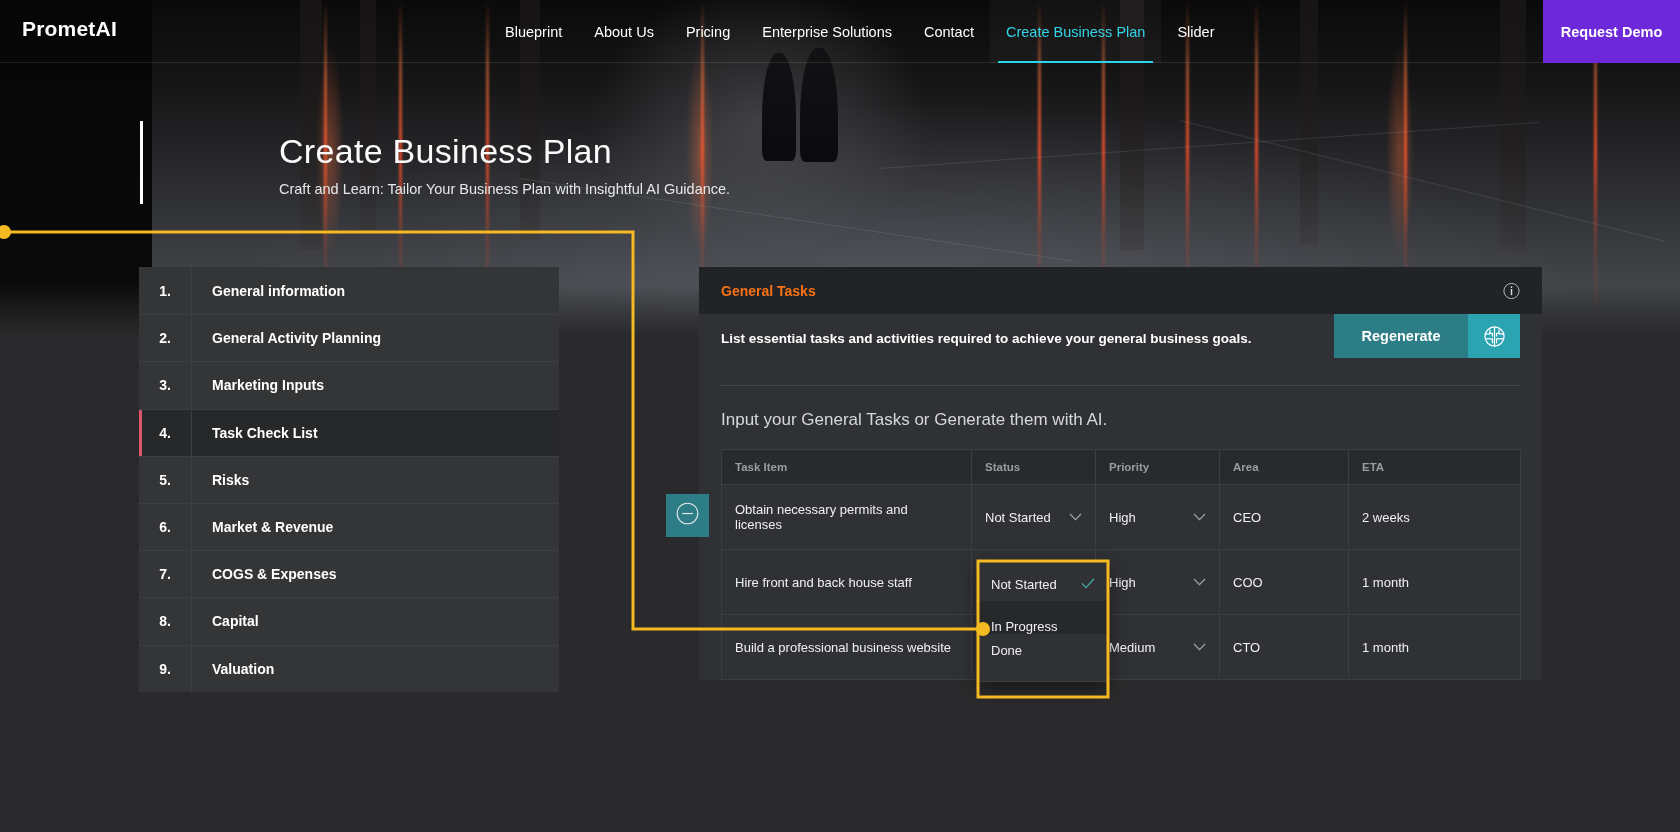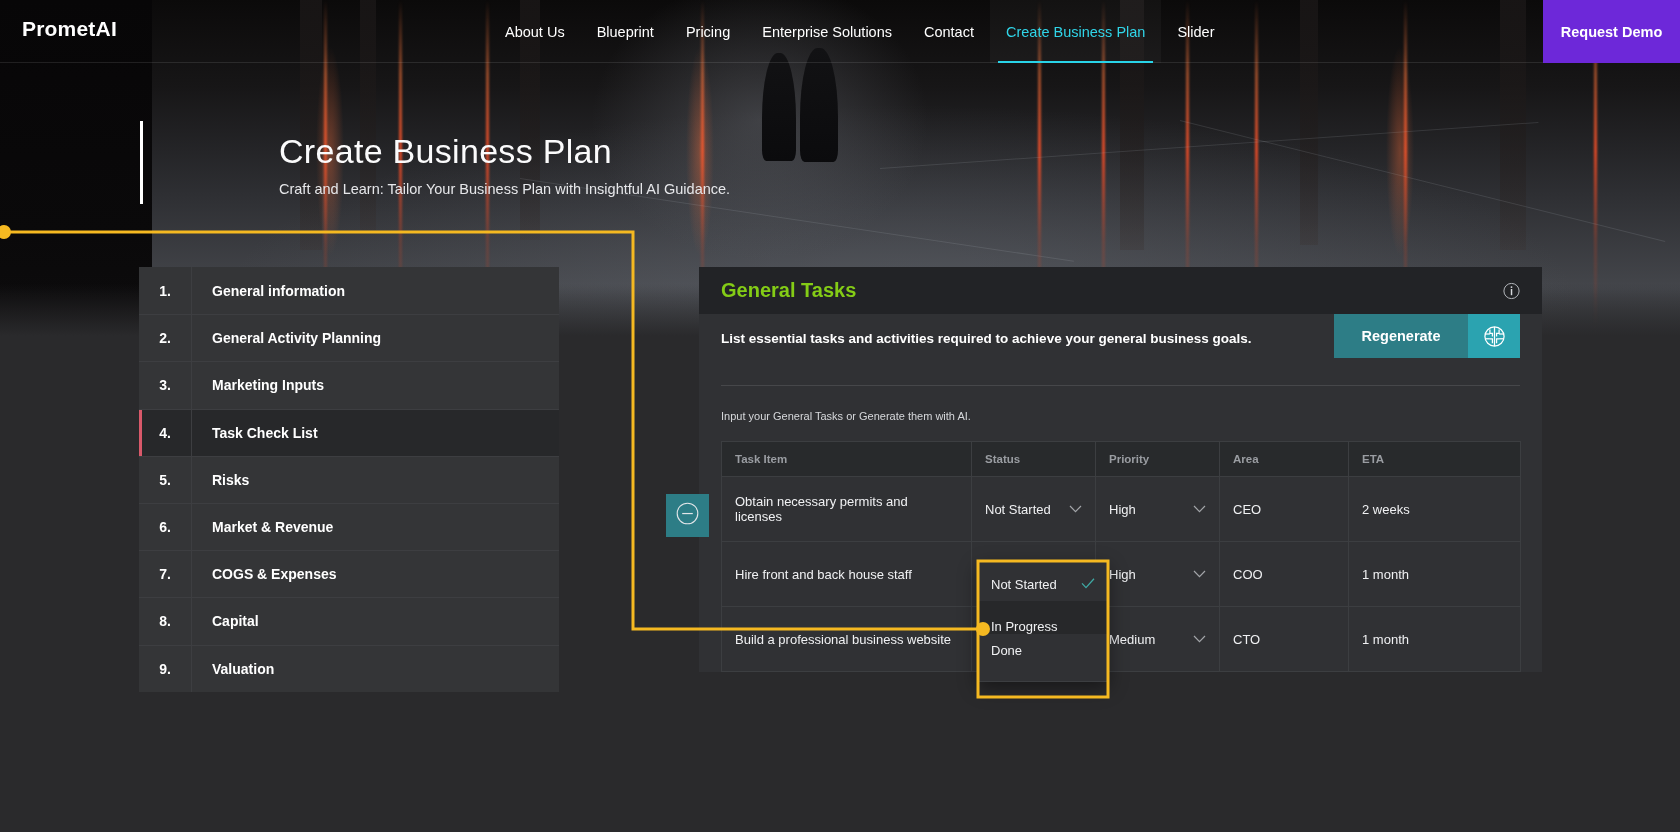--- a/index.html
+++ b/index.html
@@ -131,21 +131,21 @@
 
   
   .panel {
     position: absolute; left: 699px; top: 267px; width: 843px; z-index: 20;
     background: #303134;
   }
   .panel-head {
     position: relative; height: 47px; background: #222326;
     display: flex; align-items: center; padding: 0 22px;
   }
-  .panel-title { font-size: 20px; font-weight: 700; color: #84cc16; }
+  .panel-title { font-size: 14px; font-weight: 700; color: #f97316; }
   .info-icon {
     position: absolute; right: 22px; top: 50%; transform: translateY(-50%);
     width: 17px; height: 17px; cursor: pointer;
   }
   .panel-body { padding: 0 22px; background: #303134; }
   .lead-row {
     display: flex; align-items: flex-start; justify-content: space-between;
   }
   .lead-text {
     font-size: 13.5px; font-weight: 700; color: #ffffff; padding-top: 17px; max-width: 560px;
@@ -155,21 +155,21 @@
     background: #2d7d86; color: #ffffff; font-size: 14.5px; font-weight: 700;
     display: flex; align-items: center; justify-content: center;
     width: 134px; cursor: pointer;
   }
   .regen-ai {
     background: #2ba3b0; width: 52px; display: flex; align-items: center;
     justify-content: center; cursor: pointer;
   }
   .divider { height: 1px; background: #46474a; margin-top: 27px; }
   .hint {
-    font-size: 11px; color: #d6d8db; padding-top: 24px; padding-bottom: 19px;
+    font-size: 17px; color: #d6d8db; padding-top: 24px; padding-bottom: 19px;
   }
 
   
   .tbl { width: 799px; border-collapse: collapse; table-layout: fixed; }
   .tbl th {
     background: #282a2c; color: #9a9da2; font-size: 11.5px; font-weight: 700;
     text-align: left; padding: 11px 13px; border: 1px solid #3c3e41;
   }
   .tbl td {
     background: #303134; color: #f0f1f3; font-size: 13px;
@@ -245,22 +245,22 @@
     <div class="hero-floorline" style="left:880px;top:168px;width:660px;transform:rotate(-4deg);"></div>
     <div class="hero-floorline" style="left:1180px;top:120px;width:500px;transform:rotate(14deg);"></div>
 
     <div class="hero-fade-bottom"></div>
   </div>
 
   <div class="navbar">
     <div class="brand">PrometAI</div>
 
     <div class="nav-links">
+      <div class="nav-link">Blueprint</div>
       <div class="nav-link">About Us</div>
-      <div class="nav-link">Blueprint</div>
       <div class="nav-link">Pricing</div>
       <div class="nav-link">Enterprise Solutions</div>
       <div class="nav-link">Contact</div>
       <div class="nav-link active">Create Business Plan</div>
       <div class="nav-link">Slider</div>
     </div>
 
     <div class="cta-demo">Request Demo</div>
   </div>
 

